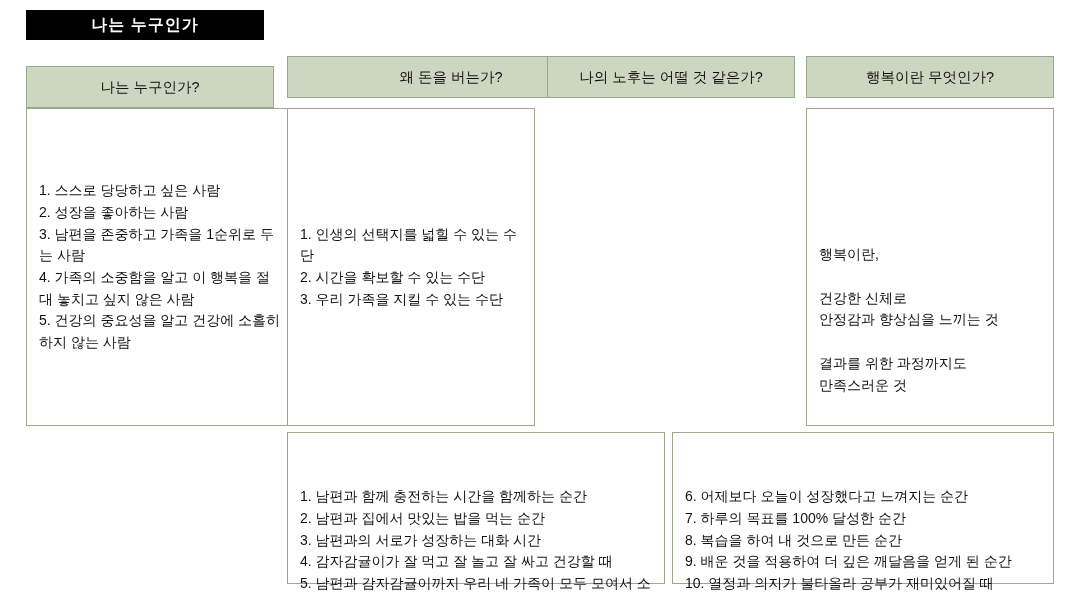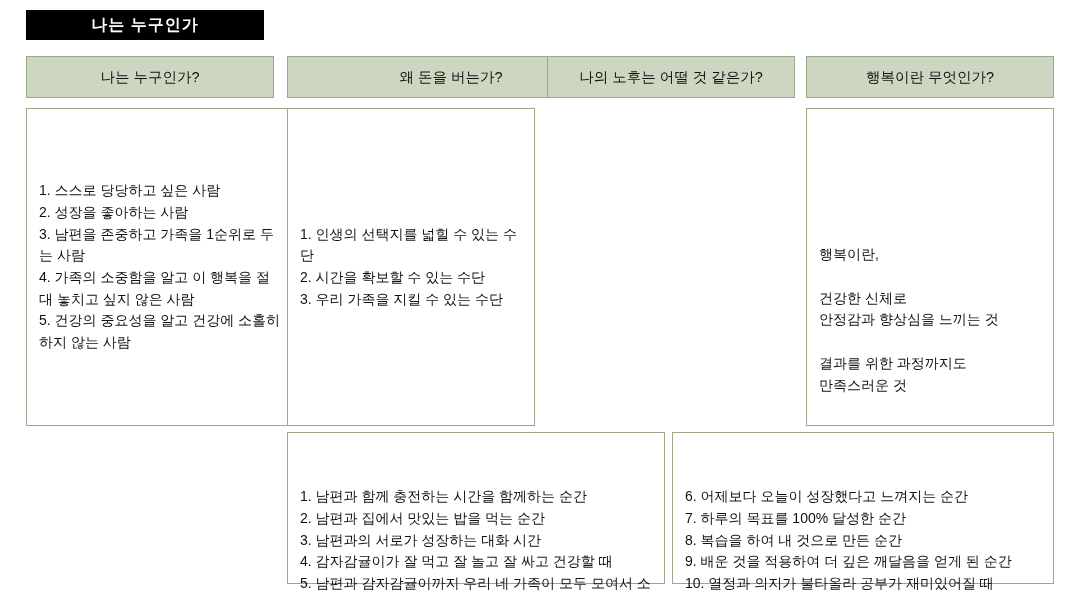--- a/index.html
+++ b/index.html
@@ -43,21 +43,21 @@
     border: 1px solid #9aa98c;
     display: flex;
     align-items: center;
     justify-content: center;
     font-size: 14.5px;
     color: #111;
     box-sizing: border-box;
     height: 42px;
     top: 56px;
   }
-  .hdr-1 { left: 26px;  width: 248px; }
+  .hdr-1 { left: 26px;  width: 248px; margin-top: 10px; }
   .hdr-2 { left: 287px; width: 280px; padding-left: 48px; }
   .hdr-3 { left: 547px; width: 248px; }
   .hdr-4 { left: 806px; width: 248px; }
 
   
   .cell {
     position: absolute;
     background: #ffffff;
     border: 1px solid #9aa98c;
     box-sizing: border-box;

